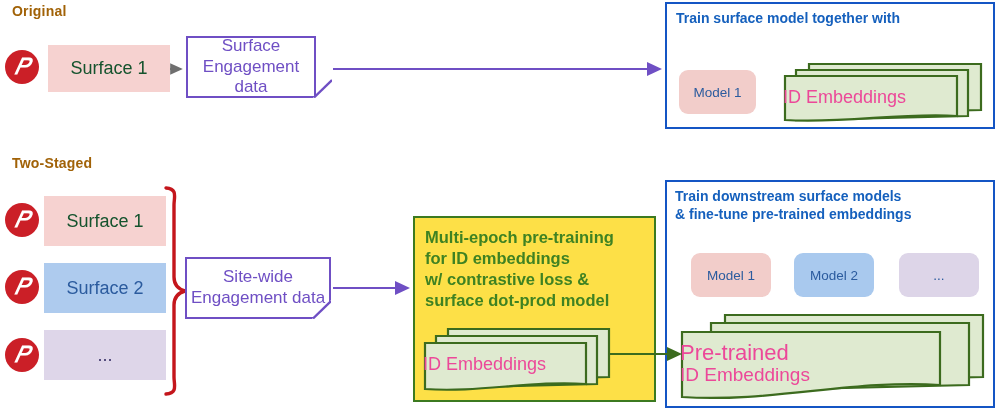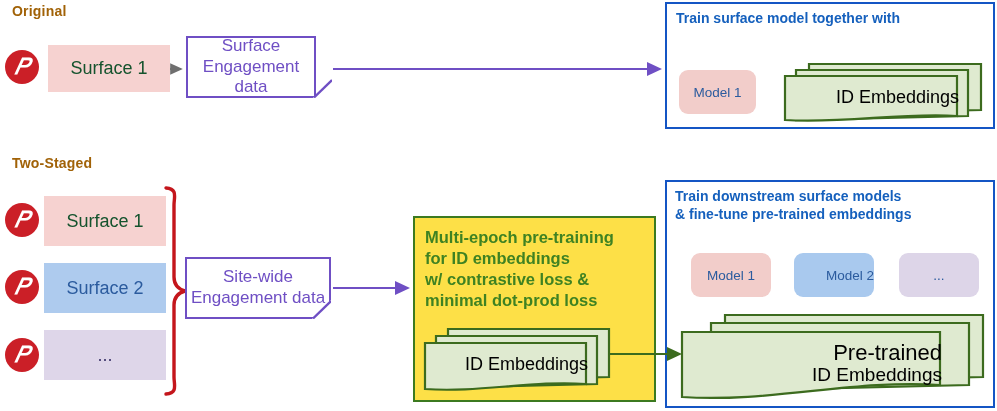--- a/index.html
+++ b/index.html
@@ -38,21 +38,21 @@
   
   .chip{border-radius:9px;display:flex;align-items:center;justify-content:center;
         font-size:13.5px;color:#2b5b9e;}
   .m1{background:#f2cdca;}
   .m2{background:#a9c9ee;}
   .m3{background:#ddd5e8;}
 
   
   .stack{position:absolute;}
   .stack svg{display:block;overflow:visible;}
-  .stack .lbl{position:absolute;left:0;right:0;text-align:right;color:#000000;
+  .stack .lbl{position:absolute;left:0;right:0;text-align:left;color:#ec4899;
               pointer-events:none;line-height:1.18;}
 
   .arrowsvg{position:absolute;left:0;top:0;width:997px;height:411px;overflow:visible;}
 </style>
 </head>
 <body>
 
 <div class="abs hdr" style="left:12px;top:3px;">Original</div>
 
 <div class="abs pin" style="left:2px;top:47px;">
@@ -138,42 +138,42 @@
         <path d="M19,1 L1,18.5" stroke="#6f4fc4" stroke-width="2.4" fill="none"></path>
       </svg>
   </div>
 </div>
 
 <div class="panel-green abs" style="left:413px;top:216px;width:243px;height:186px;">
   <div class="ptitle-green" style="margin:9px 0 0 10px;">
     <div>Multi-epoch pre-training</div>
     <div>for ID embeddings</div>
     <div>w/ contrastive loss &amp;</div>
-    <div>minimal dot-prod loss</div>
+    <div>surface dot-prod model</div>
   </div>
 </div>
 
 <div class="stack" style="left:423px;top:327px;">
   <svg width="190" height="68" viewBox="0 0 190 68">
     <path d="M25,2 L186,2 L186,50 L25,54 Z" fill="#dfead0" stroke="#3c6b1e" stroke-width="2.2"></path>
     <path d="M13,9 L174,9 L174,57 L13,61 Z" fill="#dfead0" stroke="#3c6b1e" stroke-width="2.2"></path>
     <path d="M2,16 L163,16 L163,57 C110,53 55,66 2,62 Z" fill="#dfead0" stroke="#3c6b1e" stroke-width="2.2"></path>
   </svg>
   <div class="lbl" style="top:27px;left:0;width:165px;font-size:18px;">ID Embeddings</div>
 </div>
 
 <div class="panel-blue abs" style="left:665px;top:180px;width:330px;height:228px;">
   <div class="ptitle-blue" style="margin:6px 0 0 8px;">
     <div>Train downstream surface models</div>
     <div>&amp; fine-tune pre-trained embeddings</div>
   </div>
   <div class="chip m1 abs" style="left:24px;top:71px;width:80px;height:44px;">
     <span>Model 1</span>
   </div>
-  <div class="chip m2 abs" style="left:127px;top:71px;width:80px;height:44px;justify-content:flex-end;">
+  <div class="chip m2 abs" style="left:127px;top:71px;width:80px;height:44px;">
     <span>Model 2</span>
   </div>
   <div class="chip m3 abs" style="left:232px;top:71px;width:80px;height:44px;">
     <span>...</span>
   </div>
 </div>
 
 <div class="stack" style="left:680px;top:313px;">
   <svg width="305" height="92" viewBox="0 0 305 92">
     <path d="M45,2 L303,2 L303,64 L45,70 Z" fill="#dfead0" stroke="#3c6b1e" stroke-width="2.2"></path>

